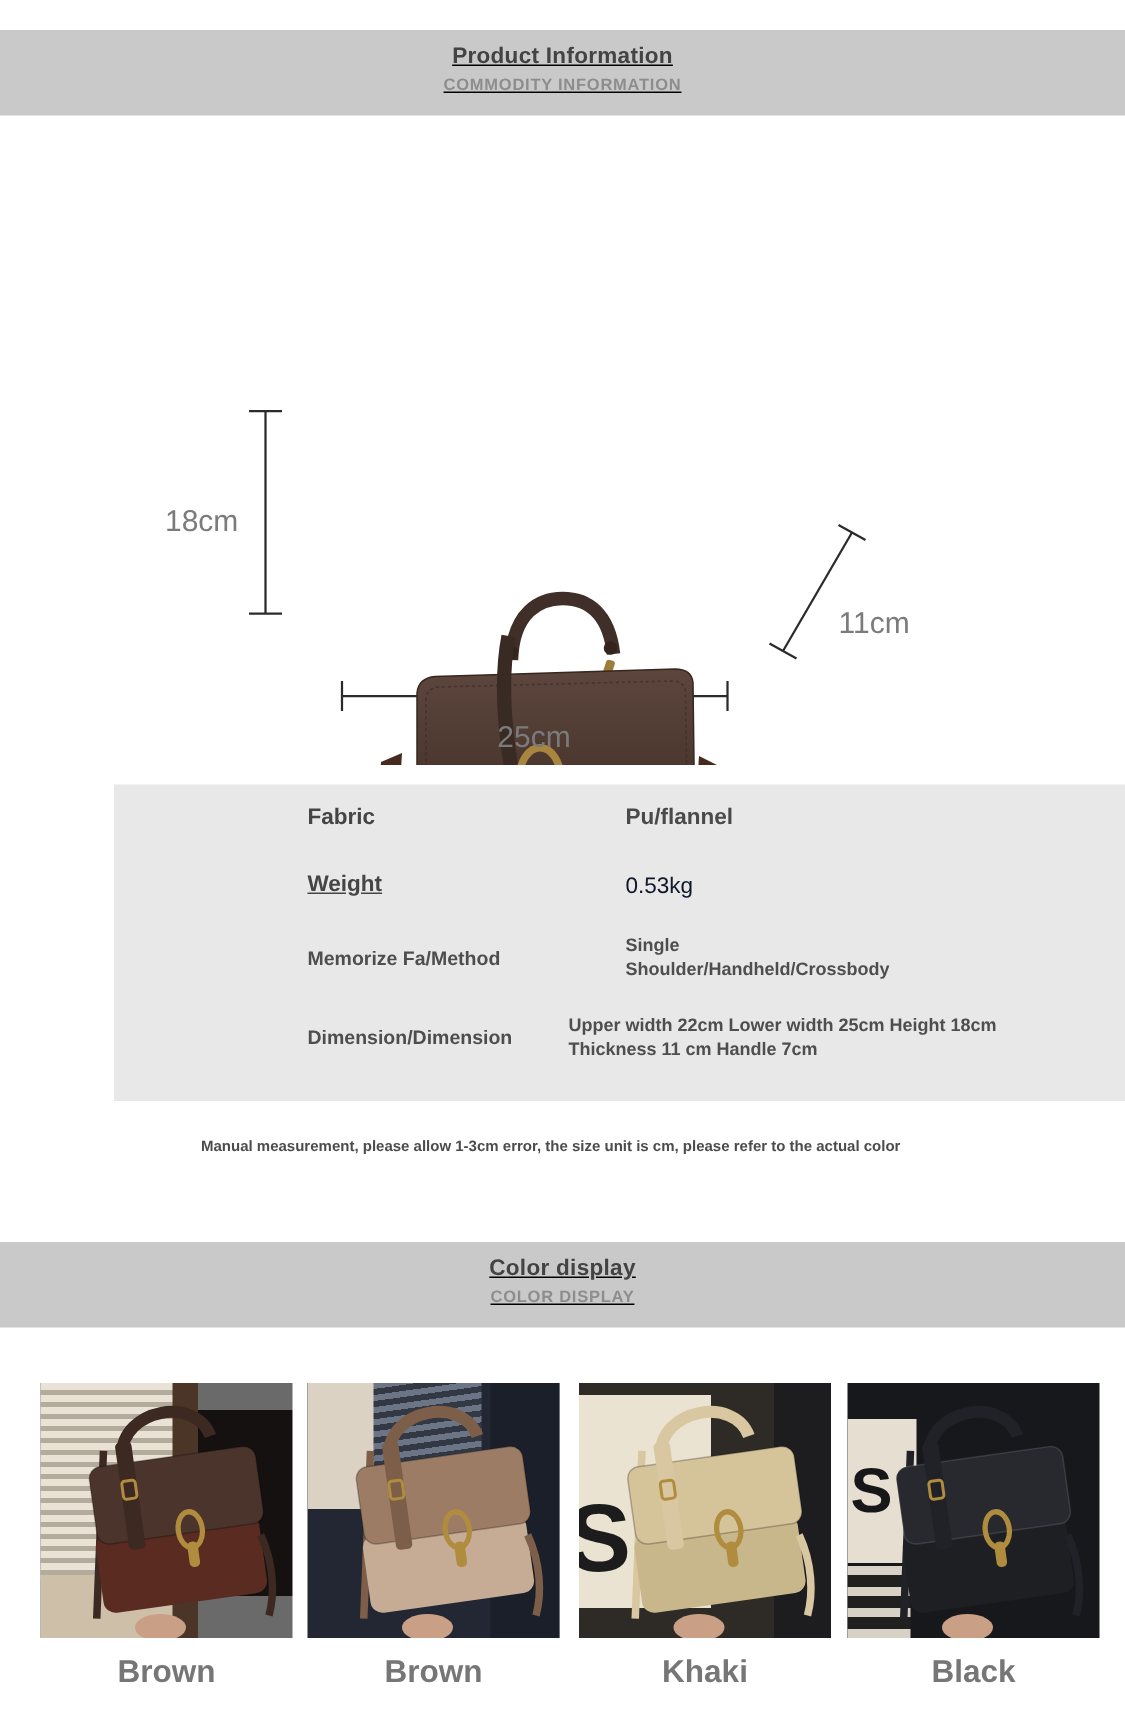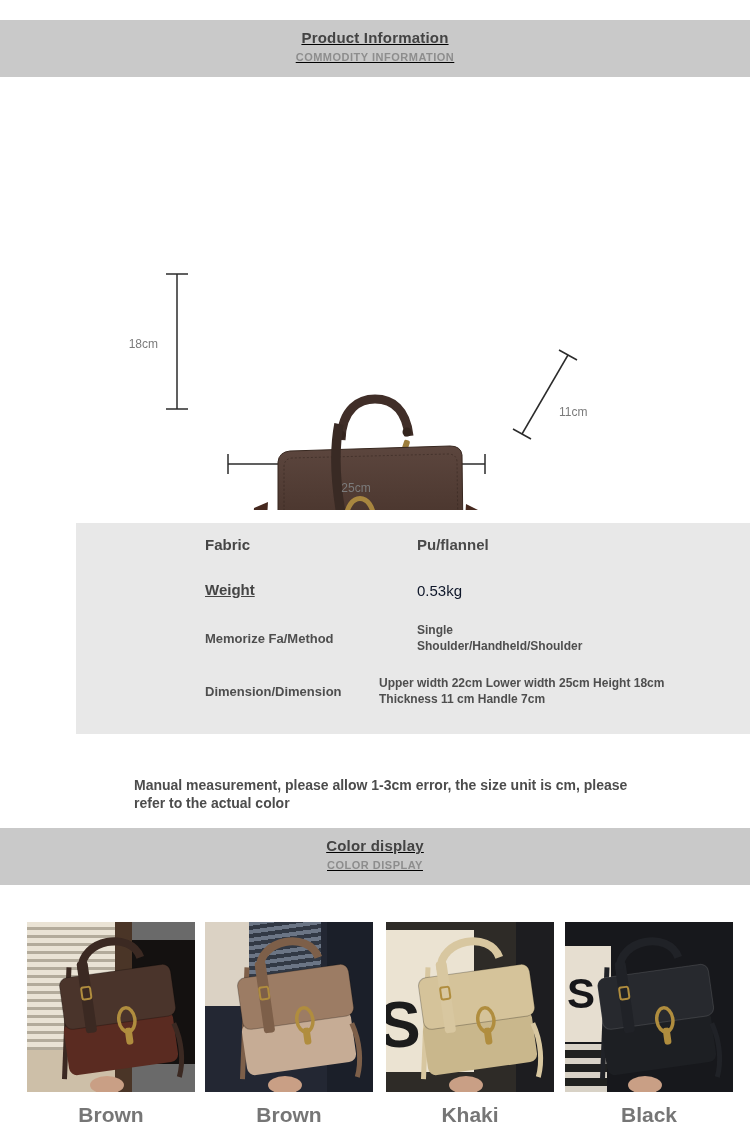--- a/index.html
+++ b/index.html
@@ -8,40 +8,40 @@
 
   
   .band{position:absolute;left:0;width:750px;height:57px;background:#c9c9c9;text-align:center;text-decoration:underline;}
   .band-title{padding-top:9px;font-size:15px;font-weight:bold;color:#434343;letter-spacing:.2px;}
   .band-sub{margin-top:5px;font-size:11px;font-weight:bold;color:#8d8d8d;letter-spacing:.5px;}
   .band-product{top:20px;}
   .band-color{top:828px;}
 
   
   .figure-svg{position:absolute;left:0;top:190px;width:750px;height:320px;}
-  .dim-label{position:absolute;font-size:12px;color:#7b7b7b;}
+  .dim-label{position:absolute;font-size:20px;color:#7b7b7b;}
   .dim-h{left:110px;top:337px;width:48px;text-align:right;}
   .dim-w{left:306px;top:481px;width:100px;text-align:center;}
   .dim-d{left:559px;top:405px;}
 
   
   .spec-box{position:absolute;left:76px;top:523px;width:708px;height:211px;background:#e8e8e8;padding-left:20px;}
   .spec-box div{position:absolute;}
   .big-label{font-size:15px;font-weight:bold;color:#454545;}
   .big-value{font-size:15px;font-weight:bold;color:#4a4a4a;}
   .reg-value{font-size:15px;color:#0f172a;}
   .sm-label{font-size:13px;font-weight:bold;color:#4e4e4e;}
   .sm-value{font-size:12px;font-weight:bold;color:#4e4e4e;line-height:1.3;}
   .r1l{left:129px;top:13px;} .r1v{left:341px;top:13px;}
   .r2l{left:129px;top:58px;text-decoration:underline;} .r2v{left:341px;top:59px;}
   .r3l{left:129px;top:108px;} .r3v{left:341px;top:100px;width:178px;}
   .r4l{left:129px;top:161px;} .r4v{left:267px;top:153px;width:340px;margin-left:36px;}
 
-  .note{position:absolute;left:134px;top:776px;width:494px;
-        font-size:14px;font-weight:bold;color:#4c4c4c;line-height:1.3;}
+  .note{position:absolute;left:134px;top:758px;width:494px;
+        font-size:10px;font-weight:bold;color:#4c4c4c;line-height:1.3;}
 
   
   .thumb{position:absolute;top:922px;width:168px;height:170px;overflow:hidden;background:#6a6a6a;}
   .t1{left:27px;} .t2{left:205px;} .t3{left:386px;} .t4{left:565px;}
   .thumb > div{position:absolute;}
   .thumb svg{position:absolute;left:0;top:0;}
 
   
   .t1 .blinds{left:0;top:0;width:96px;height:132px;
       background:repeating-linear-gradient(180deg,#eae3d5 0 5px,#b3ab9b 5px 8px);}
@@ -146,21 +146,21 @@
   <div class="dim-label dim-h">18cm</div>
   <div class="dim-label dim-w">25cm</div>
   <div class="dim-label dim-d">11cm</div>
 
   <div class="spec-box">
     <div class="big-label r1l">Fabric</div>
     <div class="big-value r1v">Pu/flannel</div>
     <div class="big-label r2l">Weight</div>
     <div class="reg-value r2v">0.53kg</div>
     <div class="sm-label r3l">Memorize Fa/Method</div>
-    <div class="sm-value r3v">Single Shoulder/Handheld/Shoulder</div>
+    <div class="sm-value r3v">Single Shoulder/Handheld/Crossbody</div>
     <div class="sm-label r4l">Dimension/Dimension</div>
     <div class="sm-value r4v">Upper width 22cm Lower width 25cm Height 18cm Thickness 11 cm Handle 7cm</div>
   </div>
 
   <div class="note">Manual measurement, please allow 1-3cm error, the size unit is cm, please refer to the actual color</div>
 
   <div class="band band-color">
     <div class="band-title">Color display</div>
     <div class="band-sub">COLOR DISPLAY</div>
   </div>

